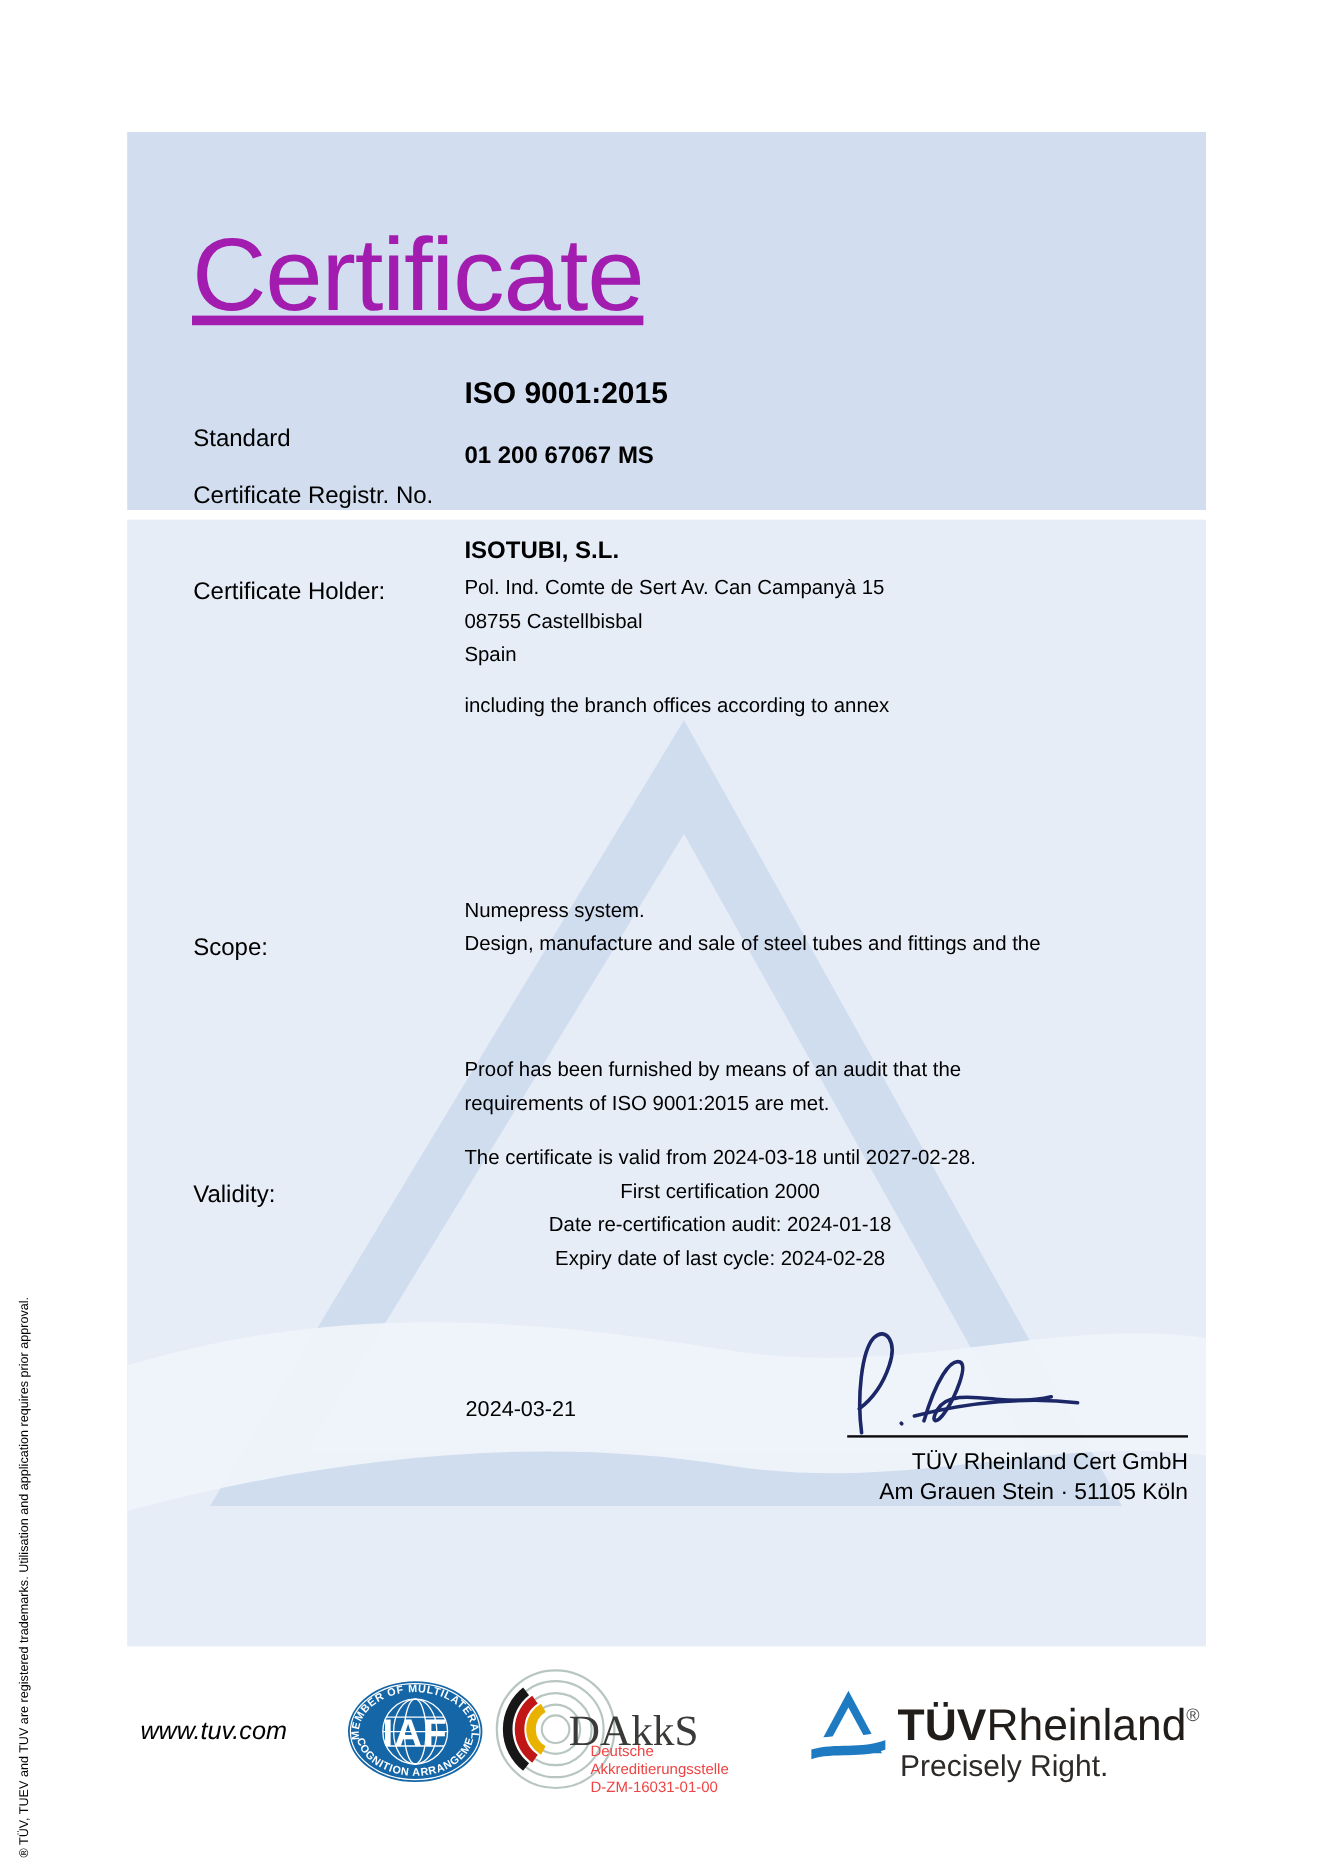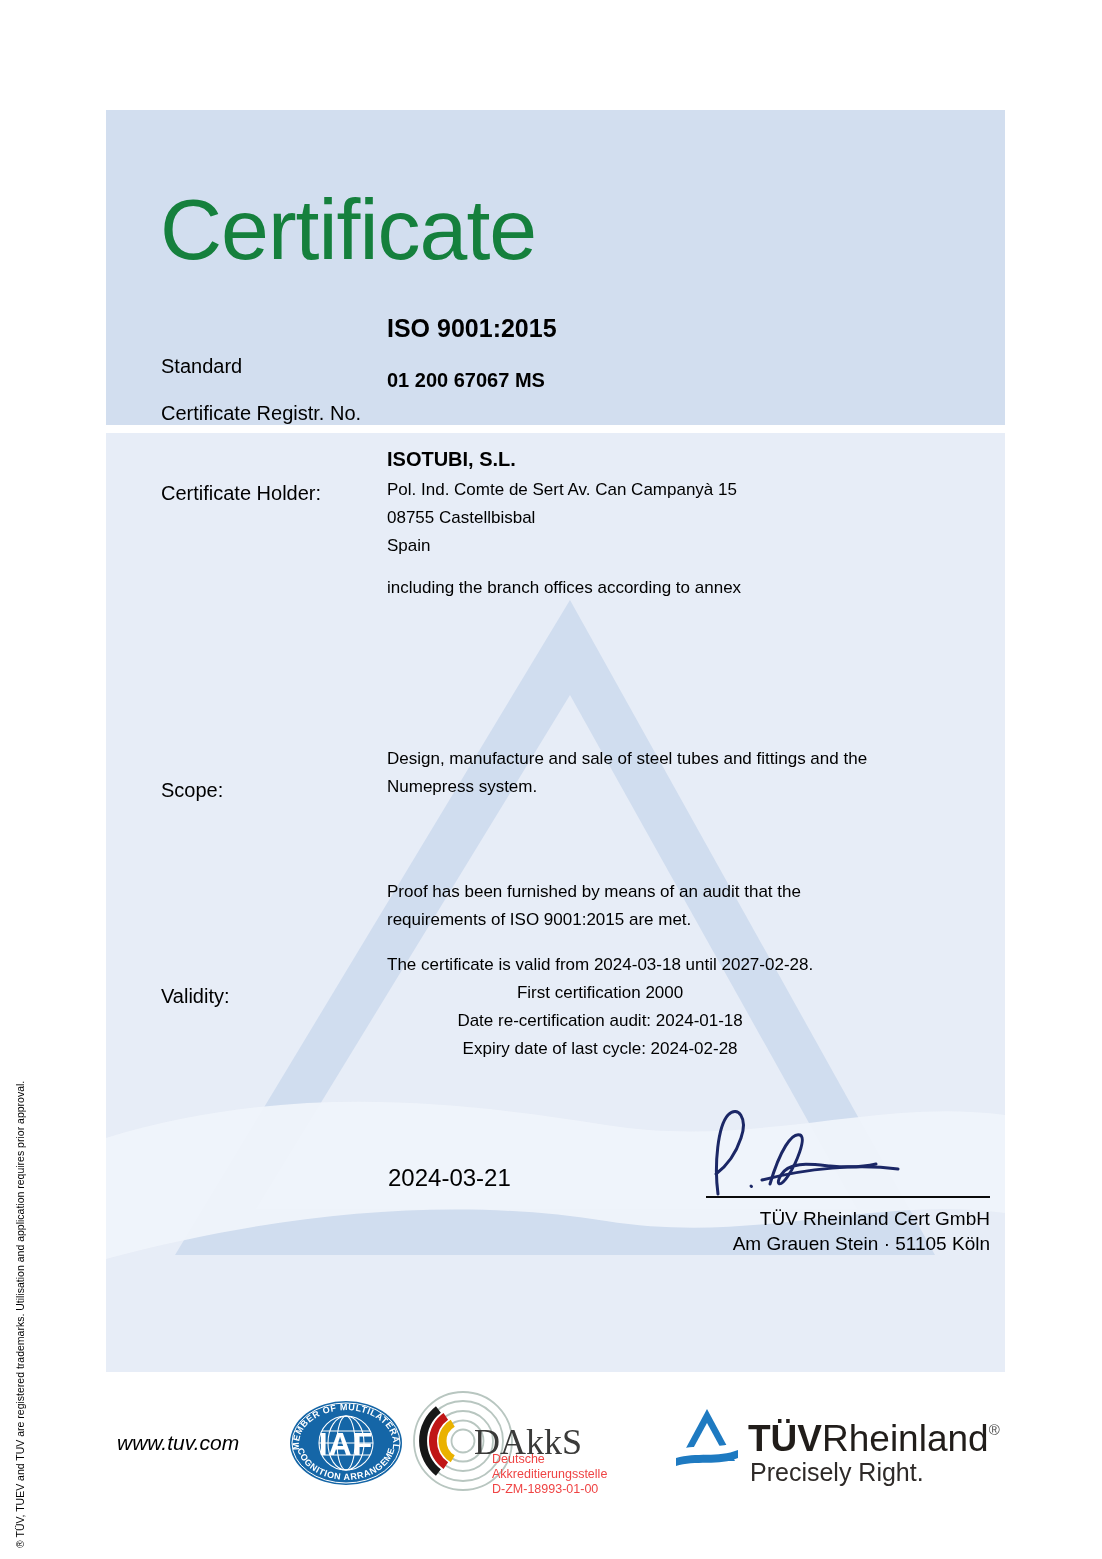--- a/index.html
+++ b/index.html
@@ -9,31 +9,31 @@
     height: 1559px;
     background: #ffffff;
     font-family: "Liberation Sans", "DejaVu Sans", sans-serif;
     color: #000;
     overflow: hidden;
   }
   .abs { position: absolute; }
   .bg-block { position: absolute; }
   .header-bg { left: 106px; top: 110px; width: 899px; height: 315px; background: #d2deef; }
   .body-bg { left: 106px; top: 433px; width: 899px; height: 939px; background: #e7edf7; overflow: hidden; }
-  .title { left: 160px; top: 186px; font-size: 86px; line-height: 1; letter-spacing: -1px; color: #15803d; }
+  .title { left: 160px; top: 186px; font-size: 86px; line-height: 1; letter-spacing: -1px; color: #a21caf; text-decoration: underline; }
   .lbl { font-size: 20px; line-height: 23px; margin-top: 34px; }
   .val-b { font-size: 20px; line-height: 23px; font-weight: bold; }
   .val-lg { font-size: 25px; line-height: 27px; font-weight: bold; }
   .txt { font-size: 17px; line-height: 28px; }
   .side-note {
     position: absolute; left: 14px; top: 1548px;
     transform: rotate(-90deg); transform-origin: 0 0;
     font-size: 10.5px; white-space: nowrap; color: #000;
   }
-  .date-txt { font-size: 24px; }
+  .date-txt { font-size: 18px; }
   .sig-line { position: absolute; left: 706px; top: 1196px; width: 284px; border-top: 2px solid #0a0a0a; }
   .org-block { position: absolute; left: 590px; top: 1206px; width: 400px; text-align: right; font-size: 19px; line-height: 25px; }
   .website { position: absolute; left: 117px; top: 1431px; font-size: 21px; font-style: italic; }
   .dakks-sub { position: absolute; left: 82px; top: 62px; font-size: 12.5px; line-height: 15.2px; color: #ef4444; }
   .dakks-wrap { position: absolute; left: 410px; top: 1390px; width: 215px; height: 125px; }
   .tuv-wrap { position: absolute; left: 676px; top: 1404px; width: 330px; height: 92px; }
   .tuv-brand { position: absolute; left: 72px; top: 6px; font-size: 37px; line-height: 40px; color: #211d1a; white-space: nowrap; }
   .tuv-brand .bold { font-weight: bold; }
   .tuv-reg { font-size: 15px; vertical-align: 16px; color: #4a4a4a; }
   .tuv-tagline { position: absolute; left: 74px; top: 54px; font-size: 25px; color: #2e2a28; }
@@ -65,22 +65,22 @@
   <div class="abs val-b" style="left:387px;top:448px;">ISOTUBI, S.L.</div>
   <div class="abs txt" style="left:387px;top:476px;">
     <div>Pol. Ind. Comte de Sert Av. Can Campanyà 15</div>
     <div>08755 Castellbisbal</div>
     <div>Spain</div>
   </div>
   <div class="abs txt" style="left:387px;top:574px;text-align:center;">including the branch offices according to annex</div>
 
   <div class="abs lbl" style="left:161px;top:745px;">Scope:</div>
   <div class="abs txt" style="left:387px;top:745px;">
+    <div>Numepress system.</div>
     <div>Design, manufacture and sale of steel tubes and fittings and the</div>
-    <div>Numepress system.</div>
   </div>
 
   <div class="abs txt" style="left:387px;top:878px;">
     <div>Proof has been furnished by means of an audit that the</div>
     <div>requirements of ISO 9001:2015 are met.</div>
   </div>
 
   <div class="abs lbl" style="left:161px;top:951px;">Validity:</div>
   <div class="abs txt" style="left:387px;top:951px;text-align:center;">
     <div>The certificate is valid from 2024-03-18 until 2027-02-28.</div>
@@ -143,21 +143,21 @@
       <g fill="none" stroke-width="8" stroke-linecap="butt">
         <path d="M28.4,19.5 A40,40 0 0 0 28.4,82.5" stroke="#171717"></path>
         <path d="M35.8,26.4 A30,30 0 0 0 35.8,75.6" stroke="#c01616"></path>
         <path d="M42.75,33.25 A20.5,20.5 0 0 0 42.75,68.75" stroke="#eab200"></path>
       </g>
       <text x="64" y="64" font-family="Liberation Serif, serif" font-size="36" fill="#3a3a39">DAkkS</text>
     </svg>
     <div class="dakks-sub">
       <div>Deutsche</div>
       <div>Akkreditierungsstelle</div>
-      <div>D-ZM-18993-01-00</div>
+      <div>D-ZM-16031-01-00</div>
     </div>
   </div>
 
   <div class="tuv-wrap">
     <svg width="62" height="62" viewBox="0 0 62 62" style="position:absolute;left:0;top:2px;">
       <path d="M31,3 L59,55 L3,55 Z" fill="#1e7ac1"></path>
       <path d="M31,17 L49,50 L13,50 Z" fill="#ffffff"></path>
       <path d="M0,44 C18,38 36,44 62,36 L62,47 C40,54 20,48 0,54 Z" fill="#ffffff"></path>
       <path d="M0,52 C20,46 42,52 62,44 L62,52 C44,60 18,54 0,60 Z" fill="#1e7ac1"></path>
     </svg>

